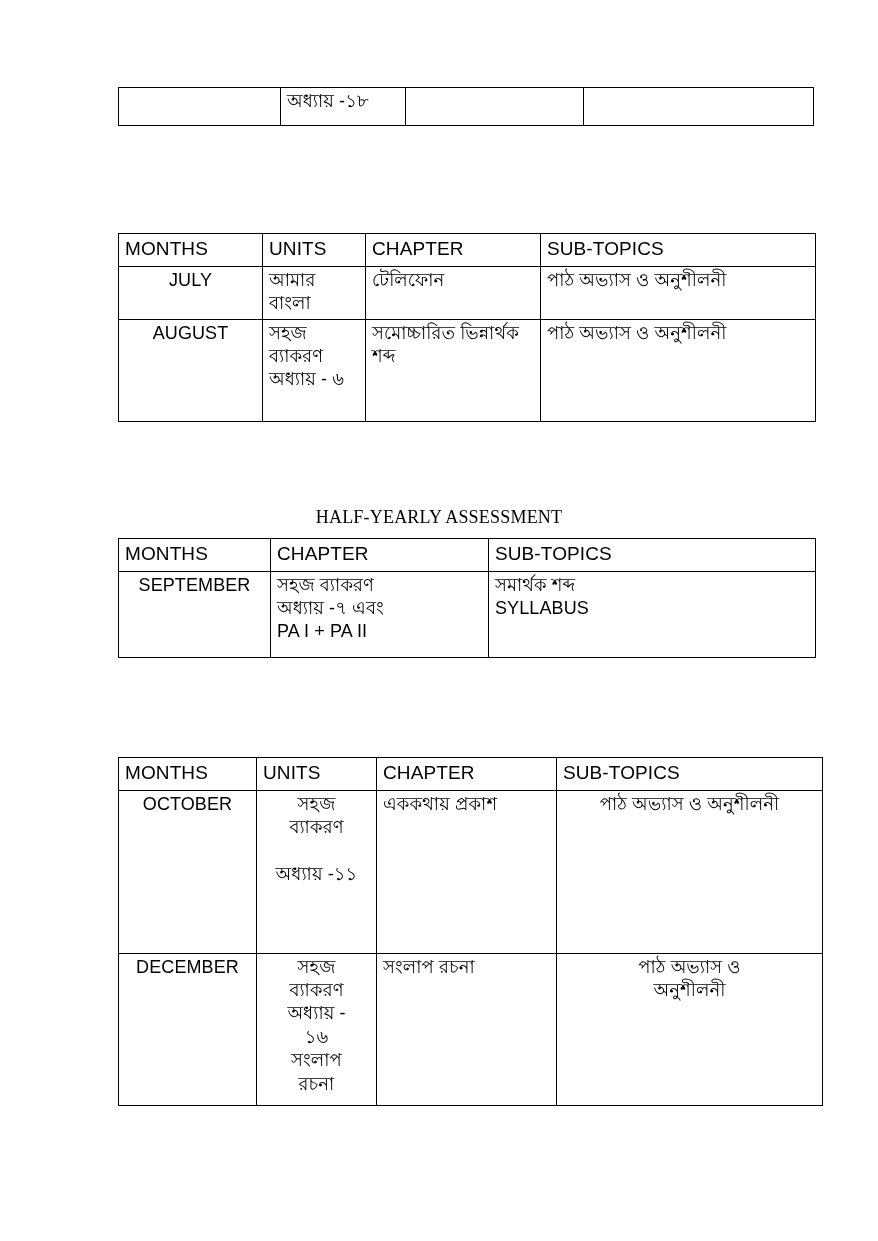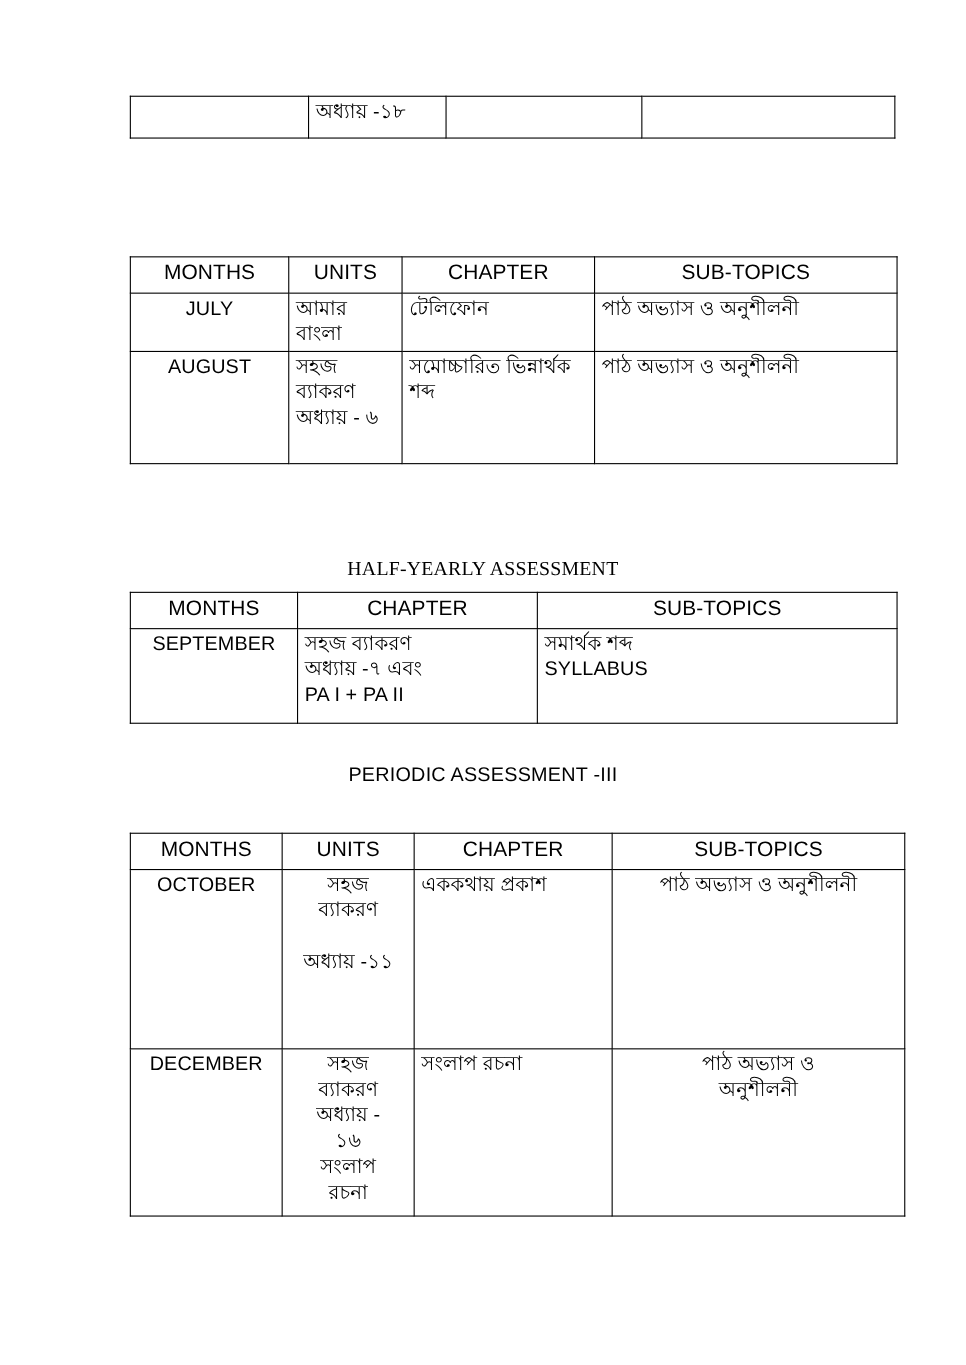--- a/index.html
+++ b/index.html
@@ -32,21 +32,21 @@
   table.doc-table td,
   table.doc-table th {
     border: 1px solid #000000;
     padding: 2px 6px 3px 6px;
     vertical-align: top;
     font-weight: normal;
     line-height: 1.30;
     letter-spacing: 0.1px;
   }
   .hdr {
-    text-align: center;
+    text-align: left;
     font-size: 19px;
     letter-spacing: 0.2px;
     padding-top: 3px !important;
     padding-bottom: 4px !important;
   }
   .mon {
     text-align: center;
     font-size: 18px;
     letter-spacing: 0.1px;
   }
@@ -171,21 +171,20 @@
           <div>PA I + PA II</div>
         </td>
         <td class="bn lft">
           <div>সমার্থক শব্দ</div>
           <div>SYLLABUS</div>
         </td>
       </tr>
     </tbody>
   </table>
 
-  <div class="caption" id="caption-pa3">PERIODIC ASSESSMENT -III</div>
 
   <table class="doc-table" id="table-pa3">
     <colgroup>
       <col style="width:138px">
         <col style="width:120px">
       <col style="width:180px">
         <col style="width:266px">
     </colgroup>
     <thead>
       <tr class="r-hdr">

